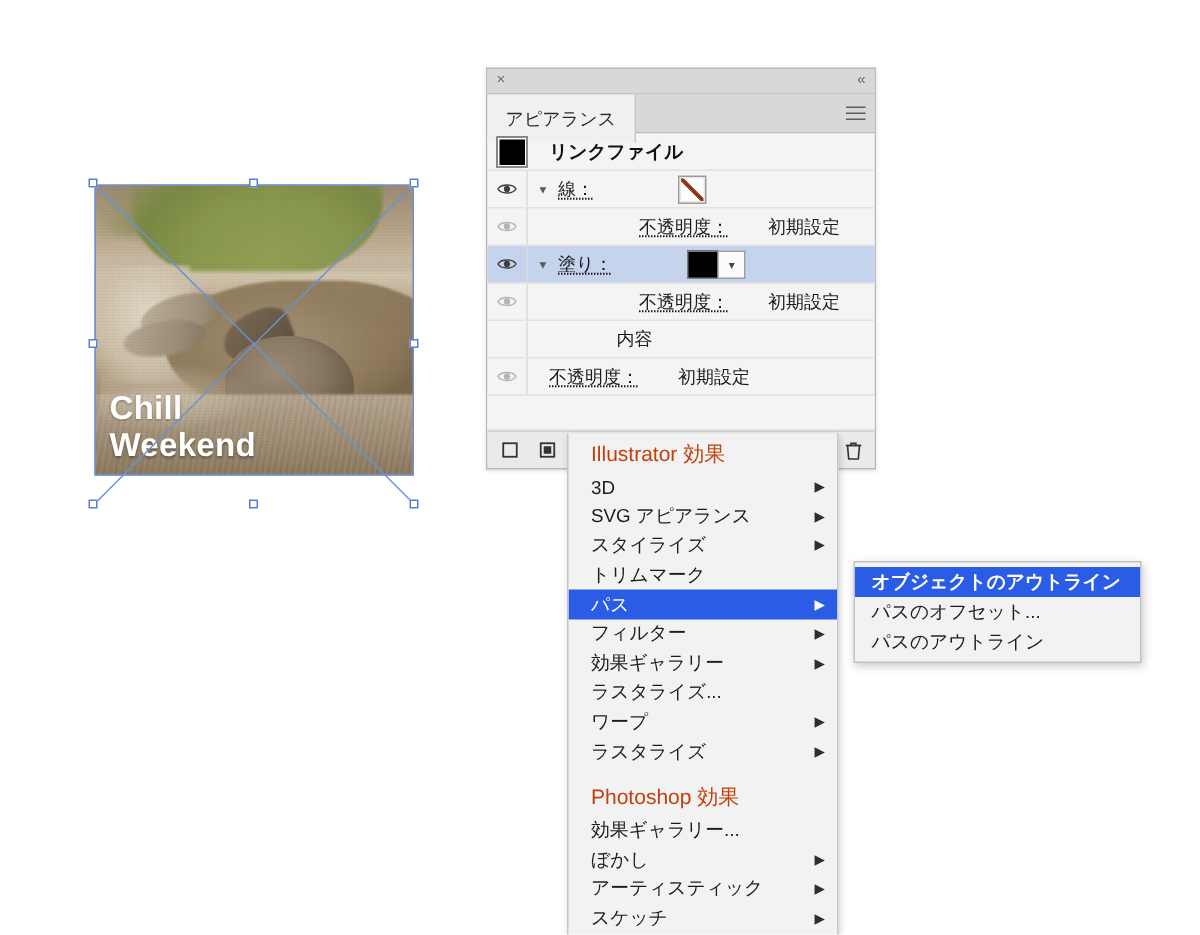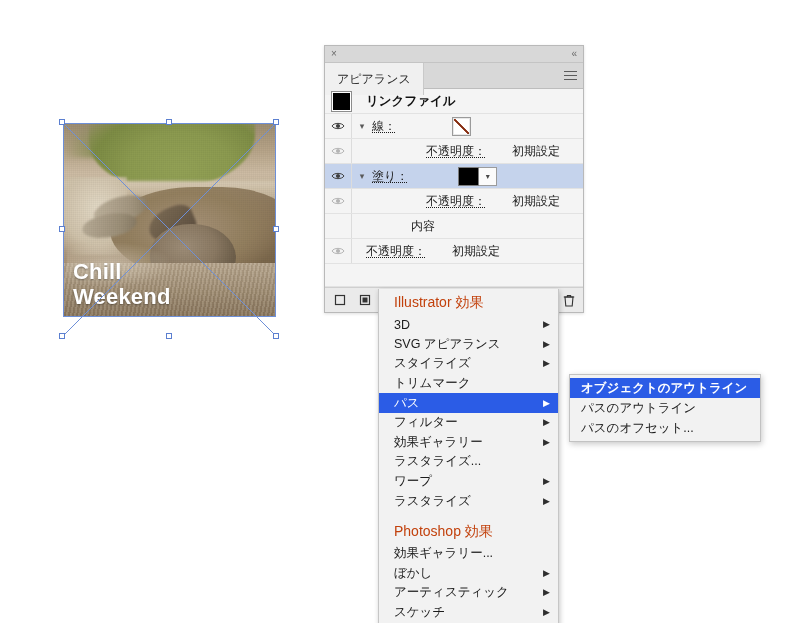--- a/index.html
+++ b/index.html
@@ -520,18 +520,18 @@
       <span>テクスチャ</span>
     </div>
 
 </div>
 
 <div id="sub-menu">
   <div class="mi highlight">
       <span>オブジェクトのアウトライン</span>
     </div>
   <div class="mi">
+      <span>パスのオフセット...</span>
+    </div>
+  <div class="mi">
       <span>パスのアウトライン</span>
     </div>
-  <div class="mi">
-      <span>パスのオフセット...</span>
-    </div>
 </div>
 
 </body></html>

